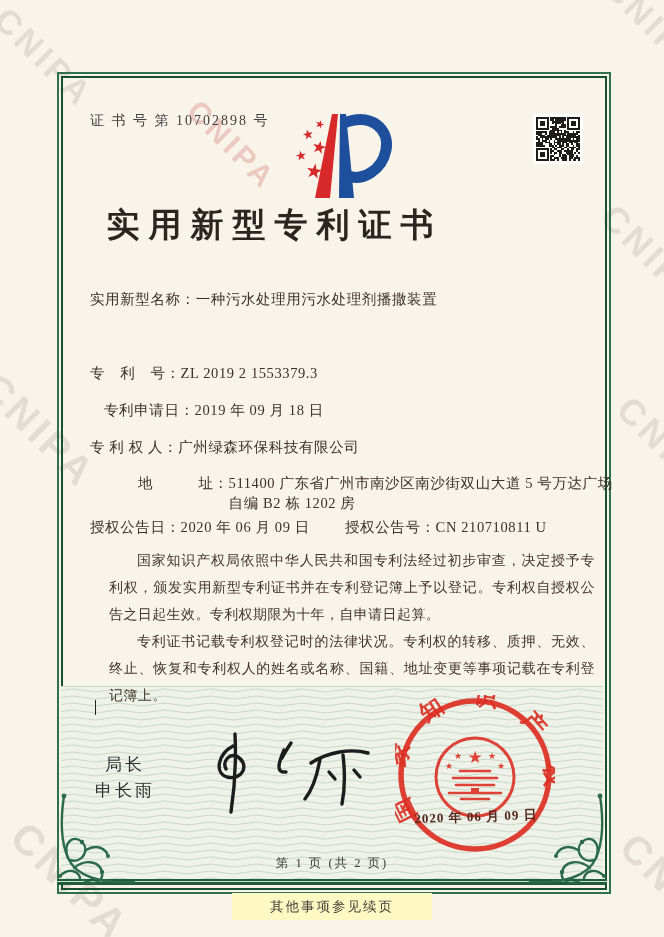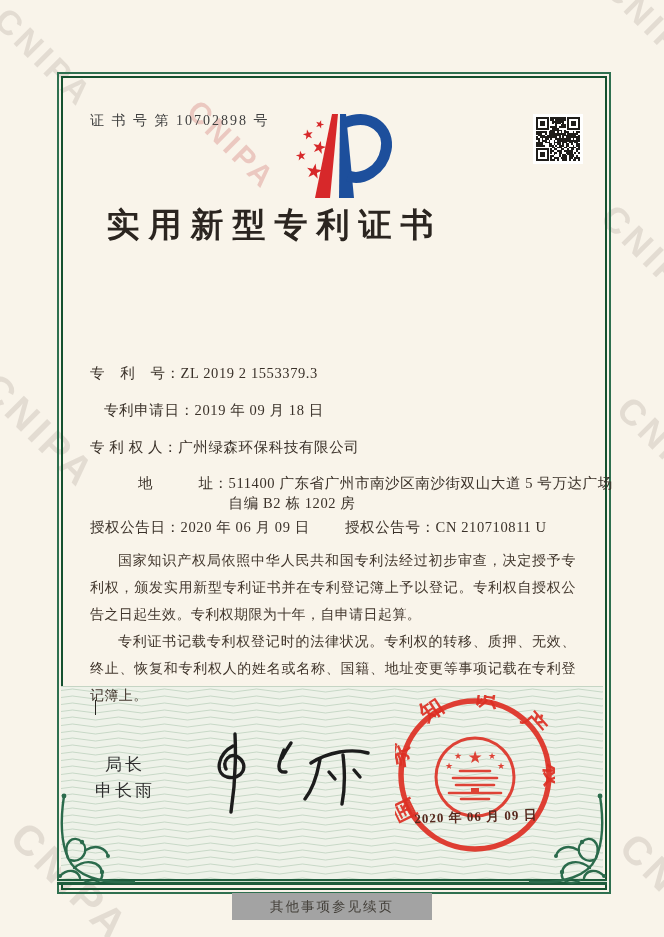--- a/index.html
+++ b/index.html
@@ -20,34 +20,34 @@
   .frame-inner{position:absolute;left:2px;top:2px;right:2px;bottom:2px;
       border:2px solid #15512f;}
 
   .cert-no{font-size:14px;color:#404040;letter-spacing:2px;}
   .title{font-size:33px;font-weight:bold;color:#2b2520;letter-spacing:9px;
       width:435px;left:57px;text-align:center;}
 
   .f-row{font-size:14.5px;color:#3a3129;letter-spacing:0.6px;line-height:20px;}
   .f-row .lbl{white-space:pre;}
   .paras{width:486px;font-size:14px;color:#41362c;line-height:27px;
-      text-align:justify;}
+      text-align:justify;margin-left:19px;}
   .paras p{margin:0;text-indent:2em;letter-spacing:0.4px;}
 
   
   .band{position:absolute;left:61px;top:686px;width:542px;height:193px;
       background:#eef2e9;border-top:1px solid rgba(120,160,130,.35);overflow:hidden;}
   .rule{position:absolute;left:57px;top:879px;width:550px;height:6px;
       background:linear-gradient(to bottom,#1d5c3c 0 2.2px,#cfe0cf 2.2px 3.2px,#1d5c3c 3.2px 6px);}
 
   .director{font-family:"Liberation Sans","DejaVu Sans",sans-serif;
       font-size:17px;color:#2f2f2f;letter-spacing:3px;line-height:26px;text-align:center;}
   .pageinfo{width:550px;left:57px;text-align:center;font-size:12.5px;
       color:#3a3a33;letter-spacing:2px;}
-  .footnote{left:232px;top:893px;width:200px;height:27px;background:#a3a3a3;
+  .footnote{left:232px;top:893px;width:200px;height:27px;background:#fef9c3;
       text-align:center;font-size:13.5px;color:#44403a;letter-spacing:2px;
       line-height:27px;}
   .sealdate{left:398px;top:808px;width:156px;text-align:center;font-size:13px;
       color:#55281d;letter-spacing:1px;transform:rotate(-2deg);font-weight:bold;}
 </style>
 </head>
 <body>
 
 <div class="page">
 
@@ -440,20 +440,21 @@
       <rect x="26" y="18" width="1" height="1" fill="#1f1d1a"></rect>
       <rect x="26" y="19" width="1" height="1" fill="#1f1d1a"></rect>
       <rect x="26" y="20" width="1" height="1" fill="#1f1d1a"></rect>
       <rect x="26" y="22" width="1" height="1" fill="#1f1d1a"></rect>
       <rect x="26" y="25" width="1" height="1" fill="#1f1d1a"></rect>
       <rect x="26" y="26" width="1" height="1" fill="#1f1d1a"></rect>
     </svg>
 
   <div class="abs title" style="top:203px;">实用新型专利证书</div>
 
+  <div class="abs f-row" style="left:90px;top:289px;"><span class="lbl">实用新型名称：</span><span>一种污水处理用污水处理剂播撒装置</span></div>
   <div class="abs f-row" style="left:90px;top:363px;"><span class="lbl">专　利　号：</span><span>ZL 2019 2 1553379.3</span></div>
   <div class="abs f-row" style="left:104px;top:400px;"><span class="lbl">专利申请日：</span><span>2019 年 09 月 18 日</span></div>
   <div class="abs f-row" style="left:90px;top:437px;"><span class="lbl">专 利 权 人：</span><span>广州绿森环保科技有限公司</span></div>
 
   <div class="abs f-row" style="left:90px;top:473px;width:490px;margin-left:48px;">
     <div style="display:flex;">
       <span class="lbl">地　　　址：</span>
       <span style="flex:1;">
         <span>511400 广东省广州市南沙区南沙街双山大道 5 号万达广场</span><br>
         <span>自编 B2 栋 1202 房</span>
@@ -513,15 +514,16 @@
         <path d="M-22,3 L22,3"></path>
         <path d="M-19,10 L19,10"></path>
         <path d="M-26,18 L26,18"></path>
         <path d="M-14,24 L14,24"></path>
       </g>
       <rect x="-4" y="13" width="8" height="5" stroke="none"></rect>
     </g>
   </svg>
   <div class="abs sealdate">2020 年 06 月 09 日</div>
 
+  <div class="abs pageinfo" style="top:855px;">第 1 页 (共 2 页)</div>
   <div class="abs footnote">其他事项参见续页</div>
 
 </div>
 
 </body></html>

